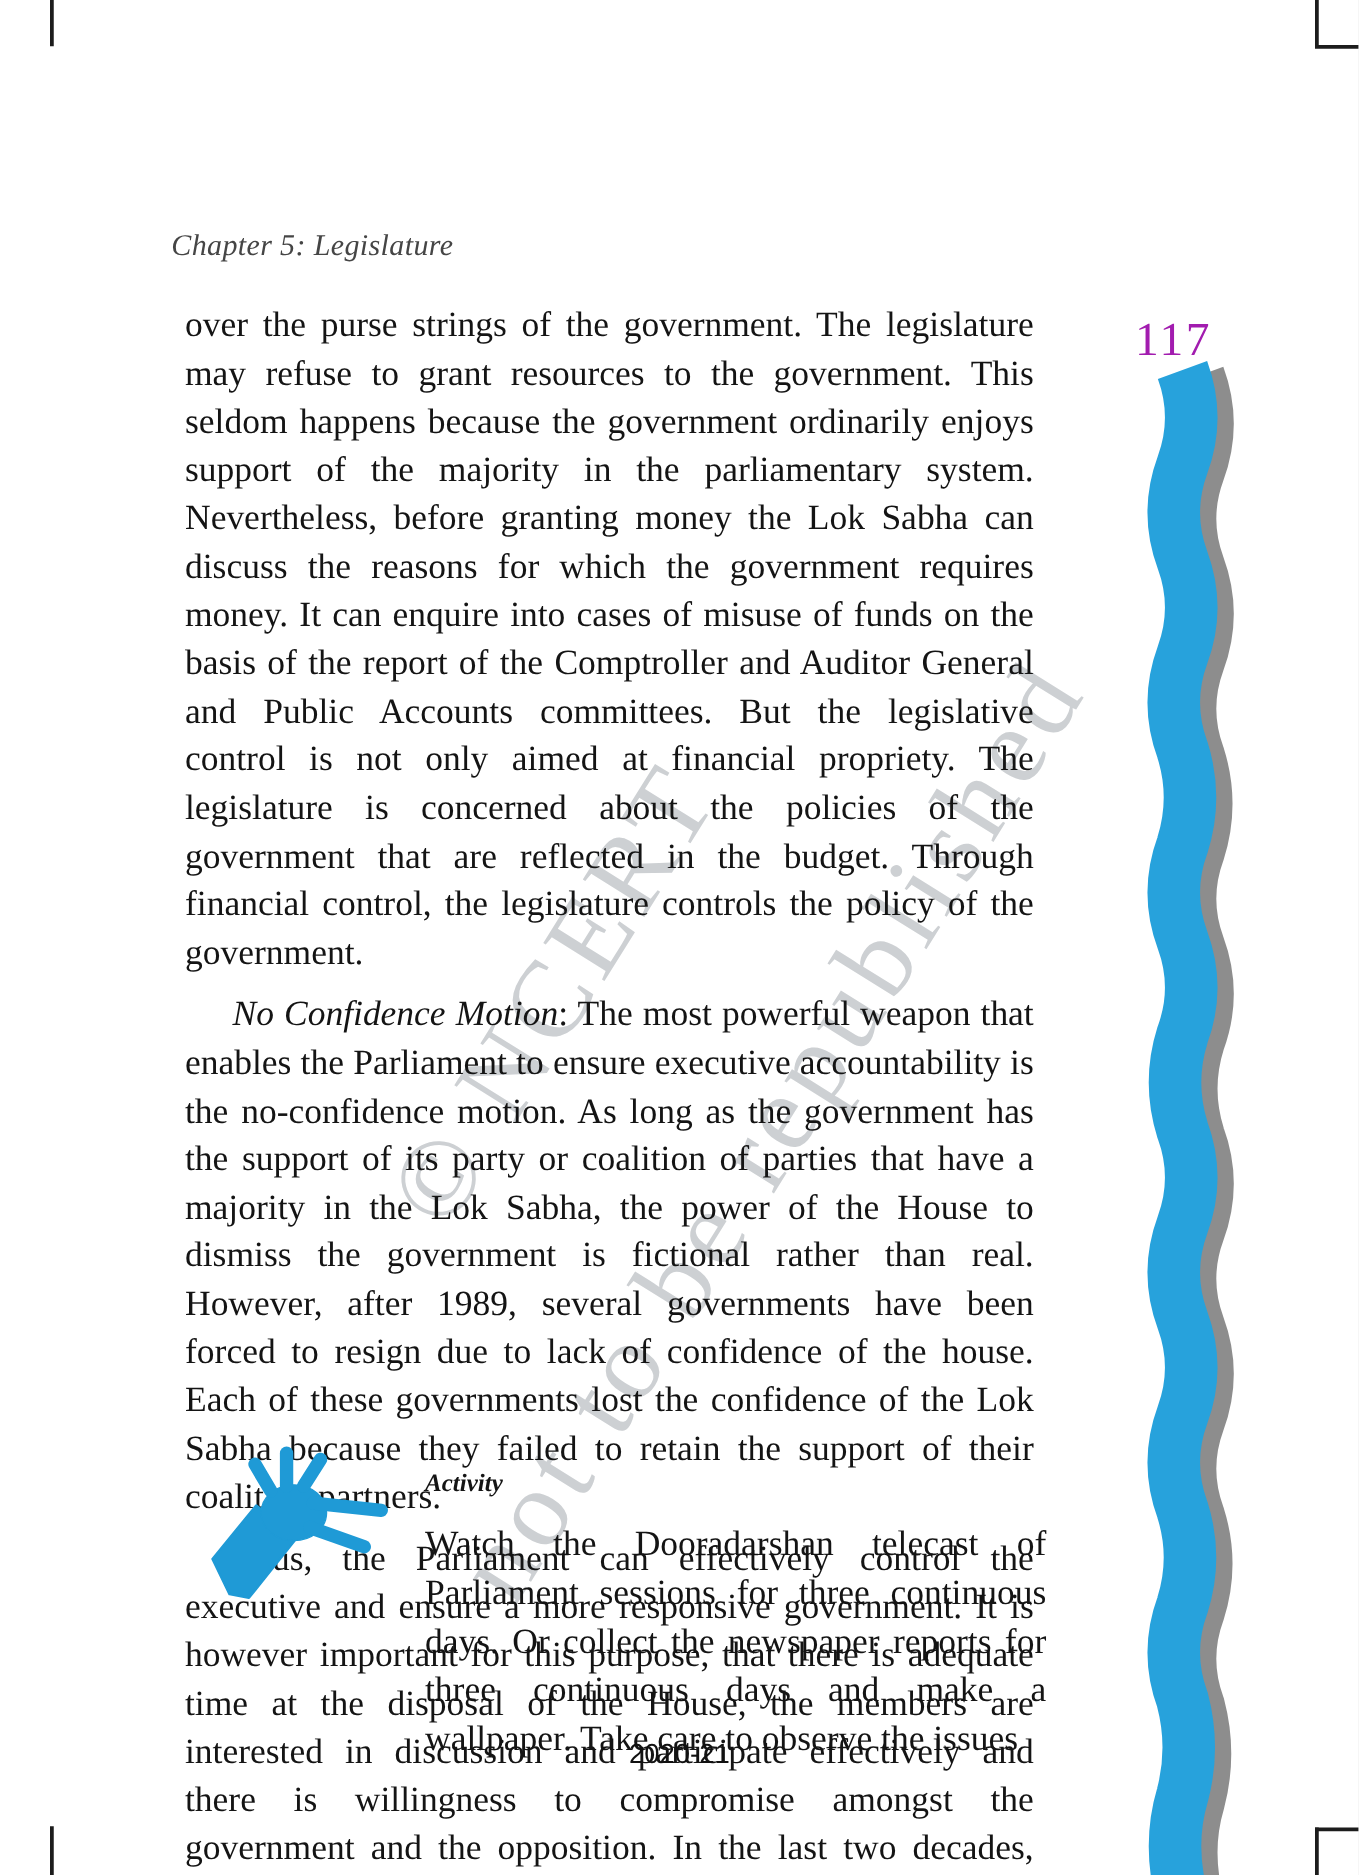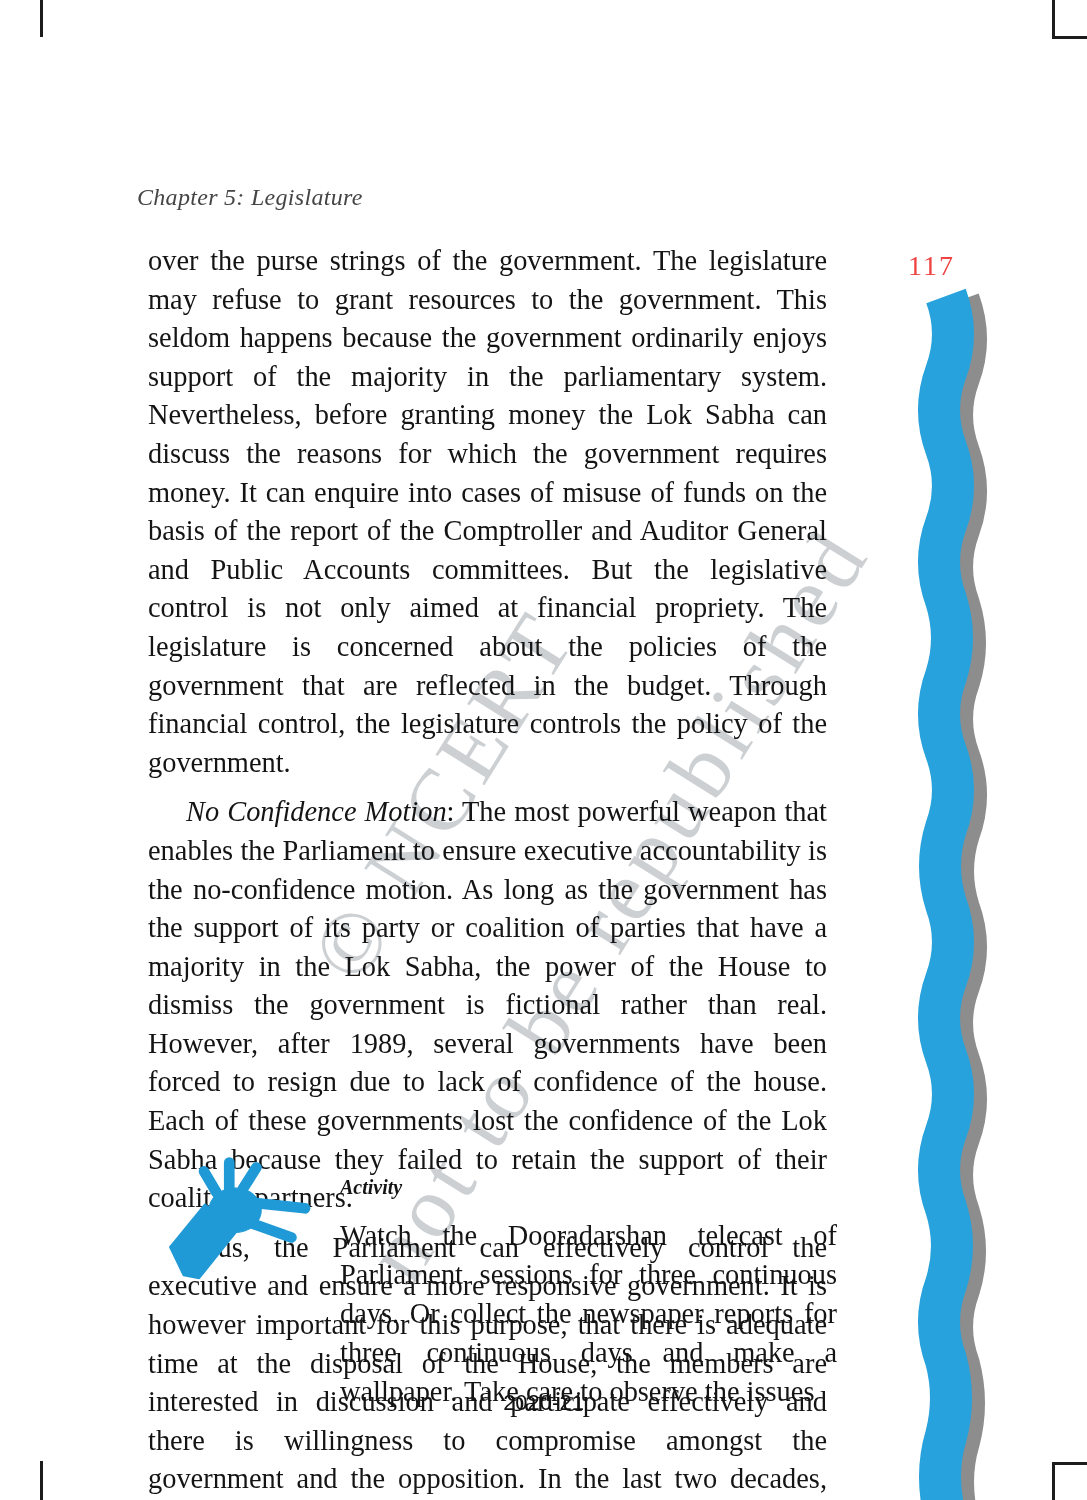--- a/index.html
+++ b/index.html
@@ -35,21 +35,21 @@
   .activity-icon{position:absolute;left:160px;top:1150px;width:156px;height:136px;z-index:2;}
   .activity-block{
     position:absolute;left:340px;top:1168px;width:497px;z-index:2;
     font-size:28.4px;line-height:39px;color:#141414;
   }
   .activity-heading{font-weight:bold;font-style:italic;font-size:20px;margin:0 0 9px 0;}
   .activity-body{margin:0;text-align:justify;}
   
   .page-number{
     position:absolute;left:908px;top:250px;z-index:3;
-    font-size:28px;color:#ef4444;letter-spacing:2px;
+    font-size:38px;color:#a21caf;letter-spacing:2px;
   }
   .ribbon{position:absolute;left:900px;top:0;width:187px;height:1500px;z-index:2;}
   
   .footer{
     position:absolute;left:0;right:0;top:1390px;z-index:2;text-align:center;
     font-family:"Liberation Sans",sans-serif;font-size:22px;color:#111111;
   }
 </style>
 </head>
 <body>

